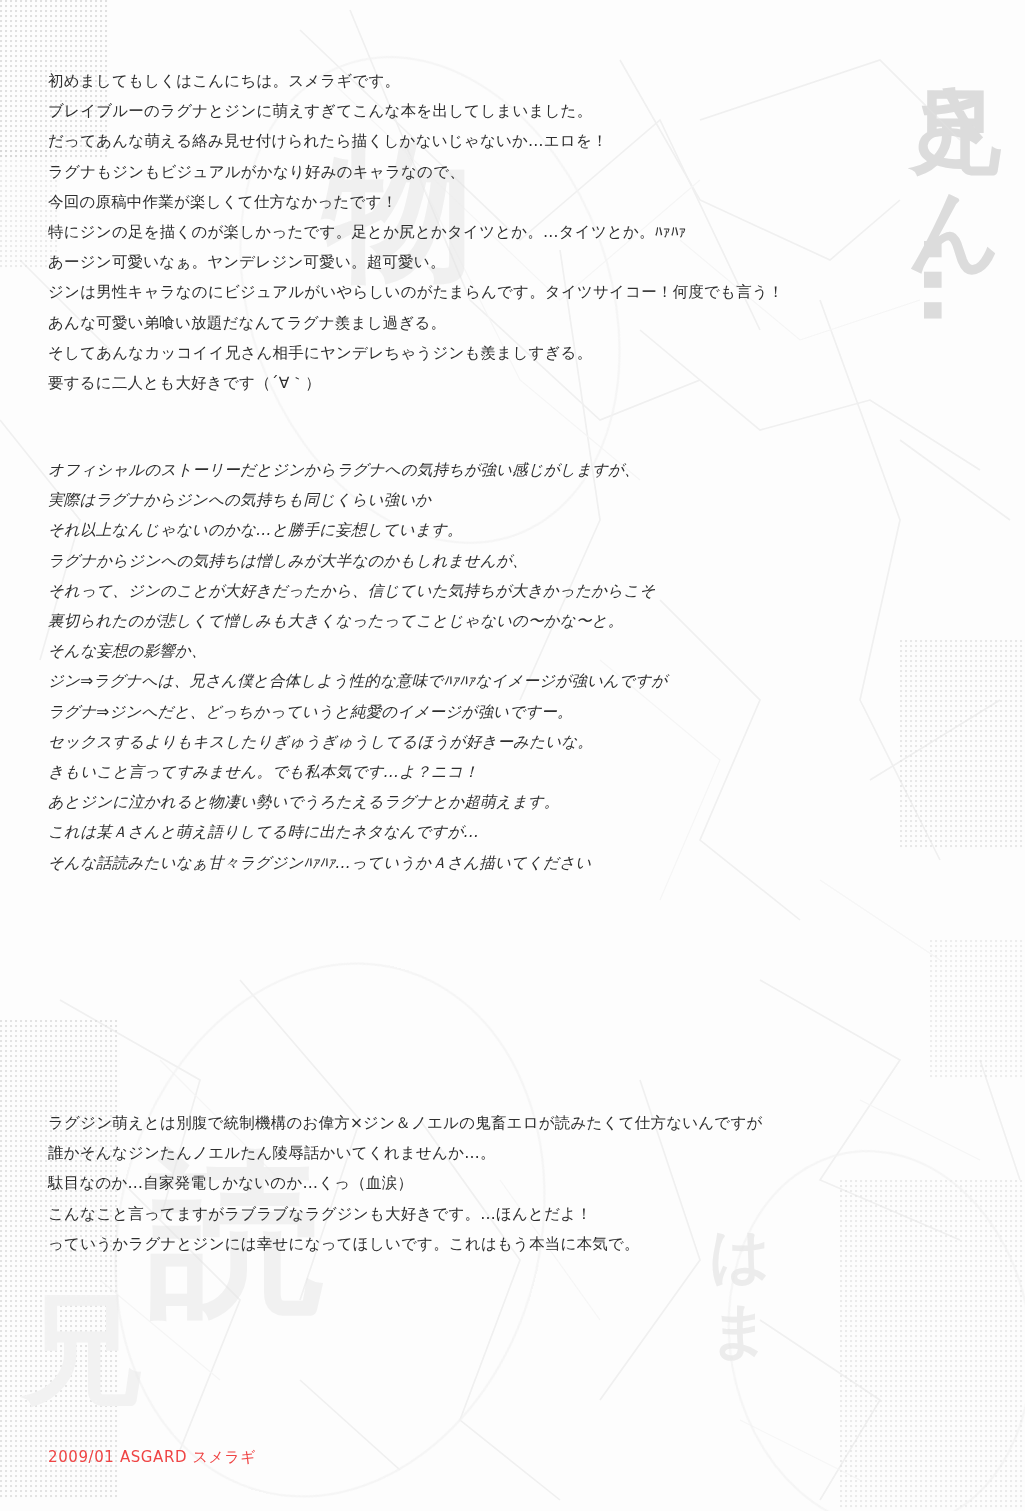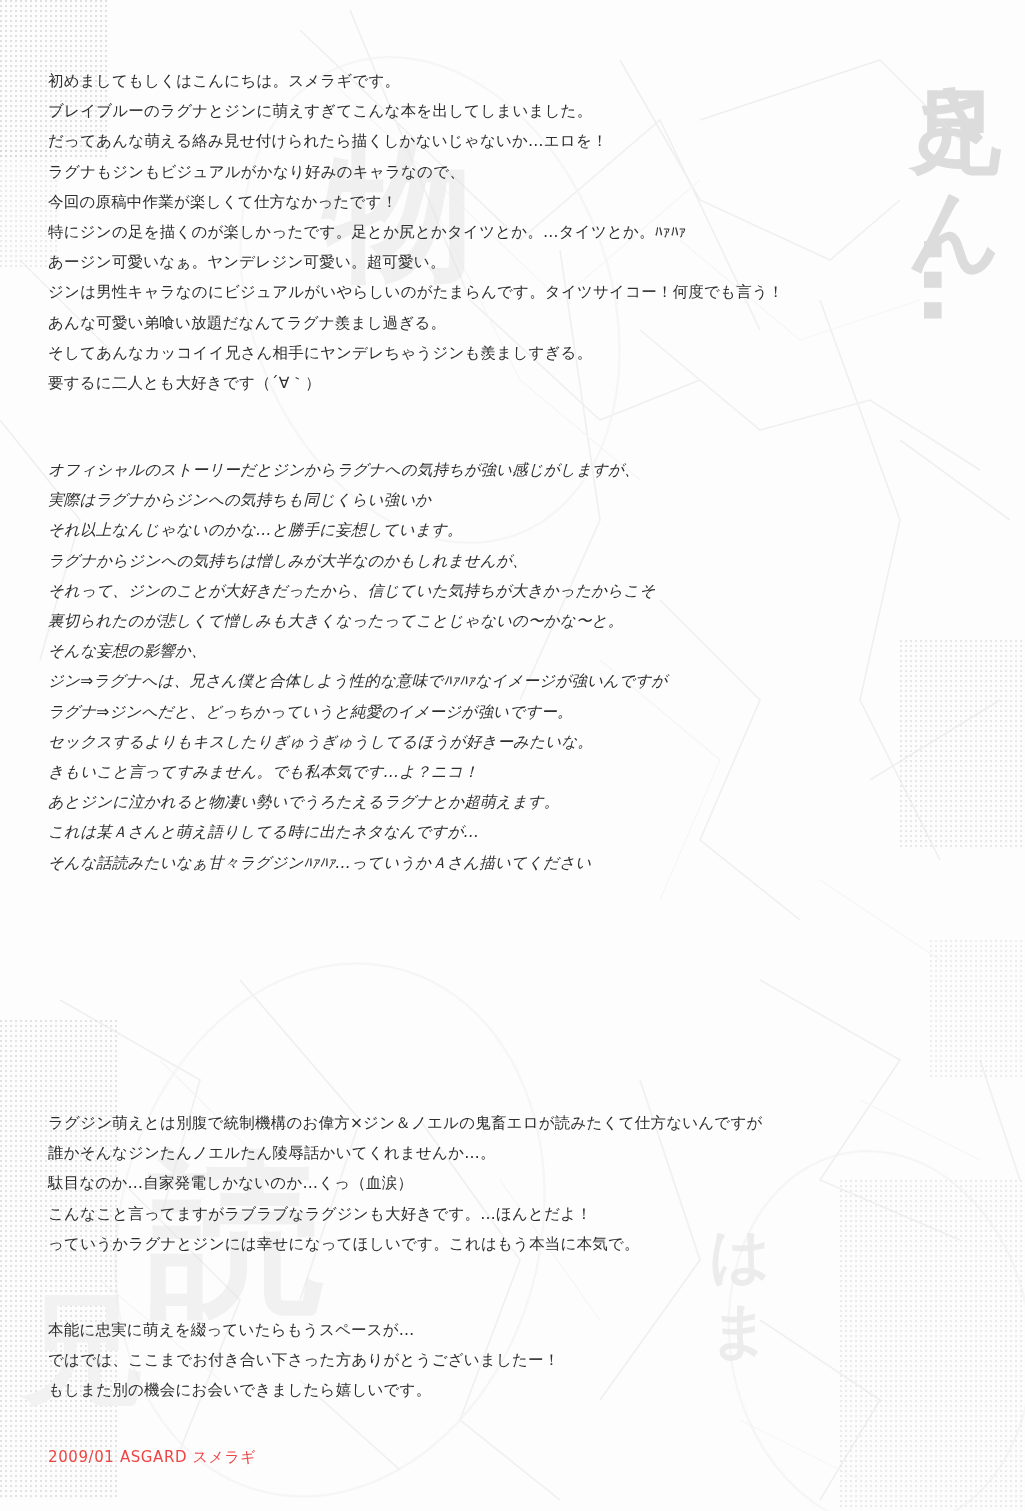--- a/index.html
+++ b/index.html
@@ -169,19 +169,16 @@
 セックスするよりもキスしたりぎゅうぎゅうしてるほうが好きーみたいな。
 きもいこと言ってすみません。でも私本気です…よ？ニコ！
 あとジンに泣かれると物凄い勢いでうろたえるラグナとか超萌えます。
 これは某Ａさんと萌え語りしてる時に出たネタなんですが…
 そんな話読みたいなぁ甘々ラグジンﾊｧﾊｧ…っていうかＡさん描いてください</div>
     <div class="para" id="para-4">ラグジン萌えとは別腹で統制機構のお偉方×ジン＆ノエルの鬼畜エロが読みたくて仕方ないんですが
 誰かそんなジンたんノエルたん陵辱話かいてくれませんか…。
 駄目なのか…自家発電しかないのか…くっ（血涙）
 こんなこと言ってますがラブラブなラグジンも大好きです。…ほんとだよ！
 っていうかラグナとジンには幸せになってほしいです。これはもう本当に本気で。</div>
-    <div class="para" id="para-5">本能に忠実に萌えを綴っていたらもうスペースが…
-ではでは、ここまでお付き合い下さった方ありがとうございましたー！
-もしまた別の機会にお会いできましたら嬉しいです。</div>
     <div class="colophon">2009/01 ASGARD スメラギ</div>
   </div>
 
 </div>
 
 </body></html>

